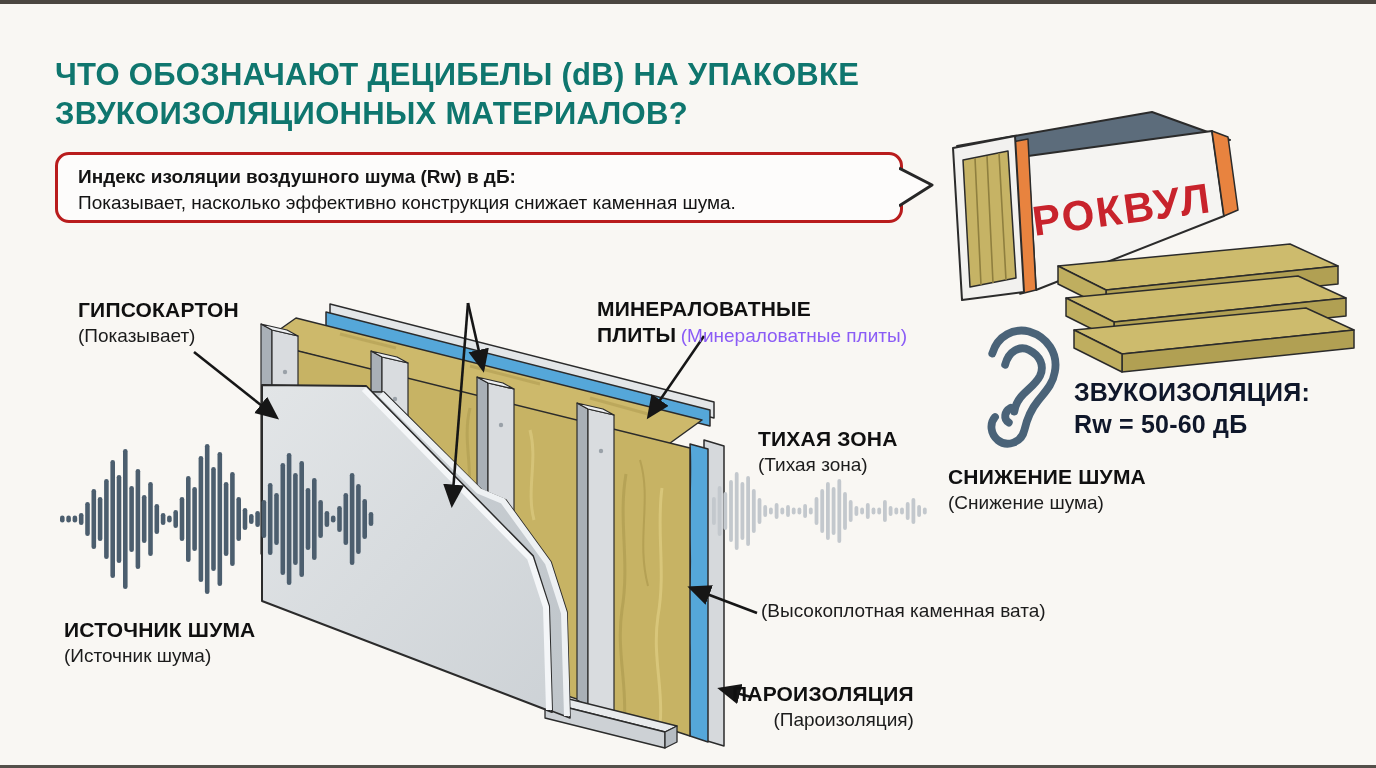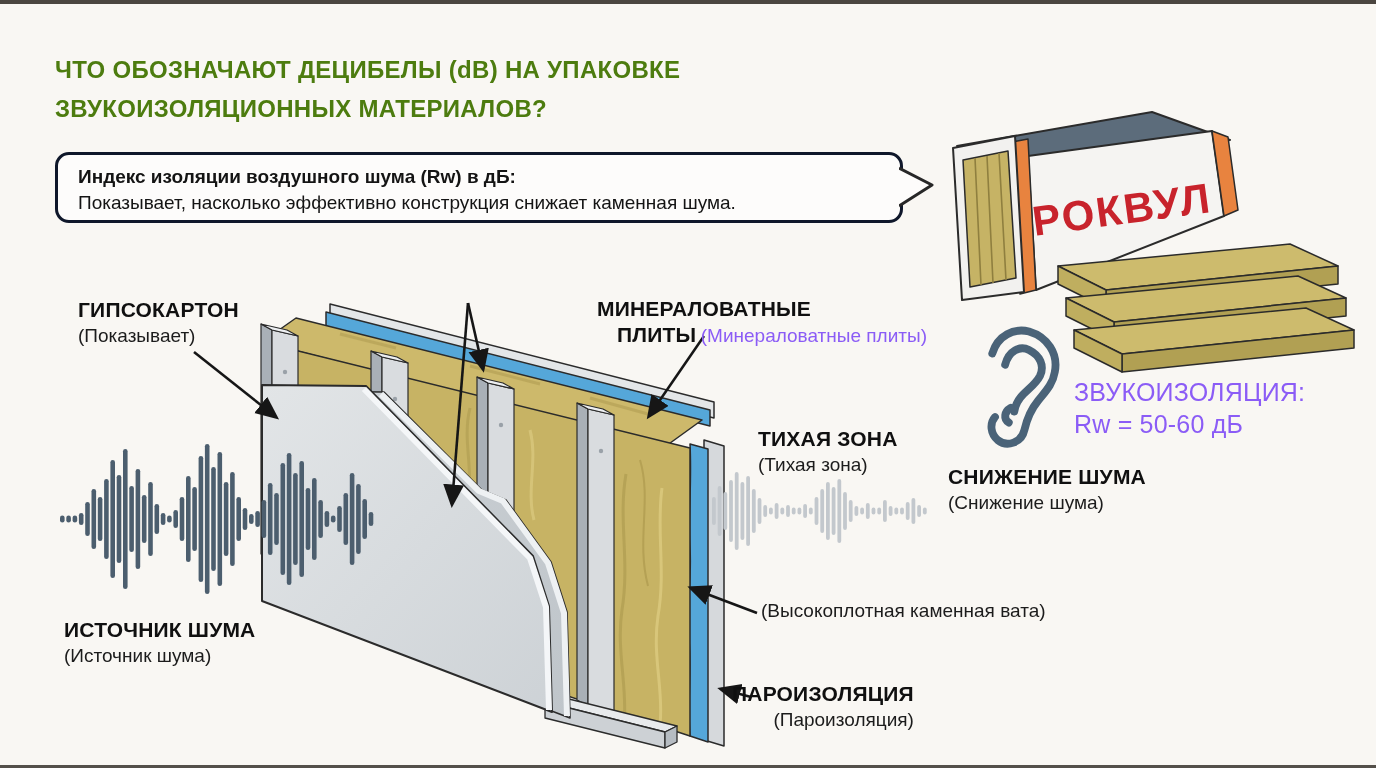--- a/index.html
+++ b/index.html
@@ -3,38 +3,38 @@
 <meta charset="utf-8">
 <style>
   html,body{margin:0;padding:0;}
   body{width:1376px;height:768px;overflow:hidden;background:#e9e7e3;}
   #stage{position:relative;width:1376px;height:768px;background:#f9f7f3;
          font-family:"Liberation Sans","DejaVu Sans",sans-serif;color:#141414;}
   .edge{position:absolute;left:0;width:1376px;background:#37322c;}
   #edge-top{top:0;height:4px;opacity:.9;}
   #edge-bottom{bottom:0;height:3px;opacity:.85;}
 
-  #title{position:absolute;left:55px;top:34px;font-size:24px;line-height:39px;
-         font-weight:700;letter-spacing:.3px;color:#4d7c0f;}
+  #title{position:absolute;left:55px;top:34px;font-size:31px;line-height:39px;
+         font-weight:700;letter-spacing:.3px;color:#0f766e;}
 
   #callout{position:absolute;left:55px;top:152px;width:848px;height:71px;
-           box-sizing:border-box;border:3px solid #0f172a;border-radius:14px;
+           box-sizing:border-box;border:3px solid #b91c1c;border-radius:14px;
            background:#fdfcfb;padding:9px 20px 0 20px;}
   #callout .h{font-weight:700;font-size:19px;line-height:26px;display:block;}
   #callout .b{font-weight:400;font-size:19px;line-height:26px;display:block;}
   #callout-tail{position:absolute;left:899px;top:165px;}
 
   .lbl{position:absolute;}
   .lbl .t{display:block;font-weight:700;font-size:21px;line-height:26px;letter-spacing:.2px;color:#101010;}
   .lbl .s{display:block;font-weight:400;font-size:19px;line-height:25px;color:#1c1c1c;}
-  .lbl .ti{font-weight:700;font-size:21px;letter-spacing:.2px;color:#101010;margin-left:20px;}
+  .lbl .ti{font-weight:700;font-size:21px;letter-spacing:.2px;color:#101010;}
   .lbl .si{font-weight:400;font-size:19px;color:#8b5cf6;}
 
   #soundproof-note{position:absolute;left:1074px;top:376px;font-size:25px;
-                   font-weight:400;line-height:32px;color:#8b5cf6;letter-spacing:.2px;}
+                   font-weight:700;line-height:32px;color:#0f172a;letter-spacing:.2px;}
   #main-svg{position:absolute;left:0;top:0;}
 </style>
 </head>
 <body>
 
 <div id="stage">
 
   <div id="edge-top" class="edge"></div>
   <div id="edge-bottom" class="edge"></div>
 

